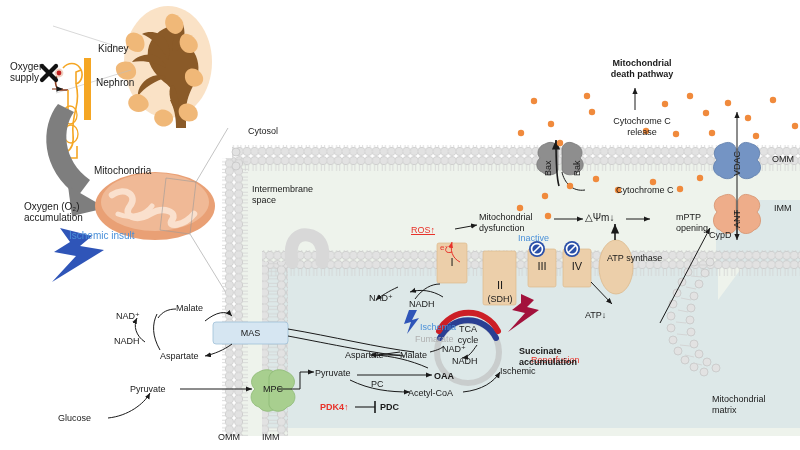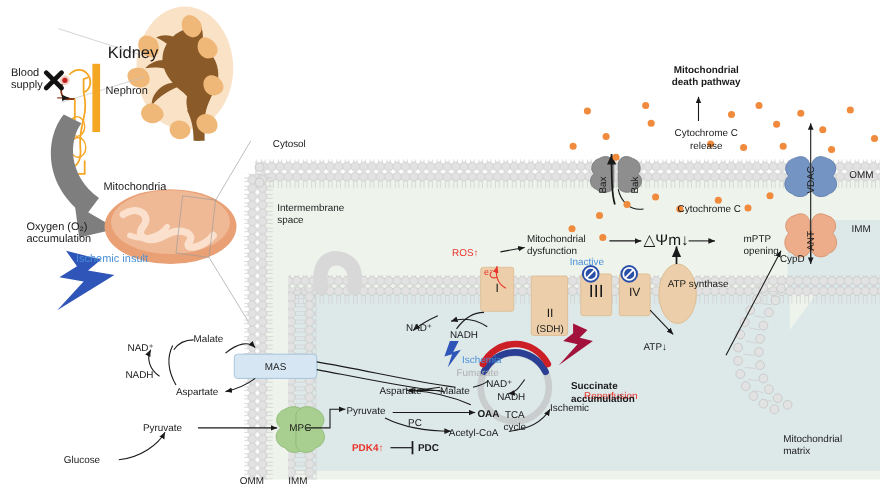--- a/index.html
+++ b/index.html
@@ -336,23 +336,23 @@
       <circle cx="596" cy="179" r="3.2"></circle>
         <circle cx="618" cy="190" r="3.2"></circle>
       <circle cx="653" cy="182" r="3.2"></circle>
         <circle cx="680" cy="189" r="3.2"></circle>
       <circle cx="700" cy="178" r="3.2"></circle>
       <circle cx="520" cy="208" r="3.2"></circle>
         <circle cx="548" cy="216" r="3.2"></circle>
     </g>
   </svg>
 
-  <div class="lbl" style="left:98px;top:44px;font-size:15px;">Kidney</div>
+  <div class="lbl" style="left:98px;top:44px;font-size:10px;">Kidney</div>
   <div class="lbl" style="left:96px;top:78px;font-size:10px;">Nephron</div>
-  <div class="lbl" style="left:10px;top:62px;font-size:10px;">Blood
+  <div class="lbl" style="left:10px;top:62px;font-size:10px;">Oxygen
 supply</div>
   <div class="lbl" style="left:94px;top:166px;font-size:10px;">Mitochondria</div>
   <div class="lbl" style="left:24px;top:202px;font-size:10px;">Oxygen (O₂)
 accumulation</div>
   <div class="lbl blue" style="left:28px;top:231px;font-size:10px;margin-left:41px;">Ischemic insult</div>
 
   <div class="lbl" style="left:248px;top:126px;">Cytosol</div>
   <div class="lbl" style="left:252px;top:184px;">Intermembrane
 space</div>
   <div class="lbl" style="left:712px;top:394px;">Mitochondrial
@@ -368,42 +368,42 @@
 release</div>
   <div class="lbl" style="left:616px;top:185px;">Cytochrome C</div>
   <div class="lbl" style="left:543px;top:176px;transform:rotate(-90deg);
        transform-origin:0 0;">Bax</div>
   <div class="lbl" style="left:572px;top:176px;transform:rotate(-90deg);
        transform-origin:0 0;">Bak</div>
 
   <div class="lbl c" style="left:442px;top:257px;width:20px;font-size:11px;">I</div>
   <div class="lbl c" style="left:490px;top:280px;width:20px;font-size:11px;">II</div>
   <div class="lbl c" style="left:482px;top:294px;width:36px;">(SDH)</div>
-  <div class="lbl c" style="left:532px;top:261px;width:20px;font-size:16px;">III</div>
+  <div class="lbl c" style="left:532px;top:261px;width:20px;font-size:11px;">III</div>
   <div class="lbl c" style="left:567px;top:261px;width:20px;font-size:11px;">IV</div>
   <div class="lbl blue" style="left:518px;top:233px;">Inactive</div>
-  <div class="lbl red" style="left:411px;top:225px;">ROS↑</div>
+  <div class="lbl red" style="left:411px;top:225px;text-decoration:underline;">ROS↑</div>
   <div class="lbl red" style="left:440px;top:243px;font-size:8px;">e⁻</div>
   <div class="lbl" style="left:479px;top:212px;">Mitochondrial
 dysfunction</div>
   <div class="lbl" style="left:369px;top:293px;">NAD⁺</div>
   <div class="lbl" style="left:409px;top:299px;">NADH</div>
 
-  <div class="lbl" style="left:585px;top:213px;font-size:14px;">△Ψm↓</div>
+  <div class="lbl" style="left:585px;top:213px;font-size:10px;">△Ψm↓</div>
   <div class="lbl" style="left:676px;top:212px;">mPTP
 opening</div>
   <div class="lbl" style="left:607px;top:253px;">ATP synthase</div>
   <div class="lbl" style="left:585px;top:310px;">ATP↓</div>
   <div class="lbl" style="left:732px;top:176px;transform:rotate(-90deg);
        transform-origin:0 0;">VDAC</div>
   <div class="lbl" style="left:732px;top:228px;transform:rotate(-90deg);
        transform-origin:0 0;">ANT</div>
   <div class="lbl" style="left:709px;top:230px;">CypD</div>
 
-  <div class="lbl c" style="left:453px;top:324px;width:30px;margin-top:48px;">TCA
+  <div class="lbl c" style="left:453px;top:324px;width:30px;">TCA
 cycle</div>
   <div class="lbl" style="left:442px;top:344px;">NAD⁺</div>
   <div class="lbl" style="left:452px;top:356px;">NADH</div>
   <div class="lbl blue" style="left:420px;top:322px;">Ischemia</div>
   <div class="lbl grey" style="left:415px;top:334px;">Fumarate</div>
   <div class="lbl red" style="left:531px;top:333px;margin-top:22px;">Reperfusion</div>
   <div class="lbl b" style="left:519px;top:346px;">Succinate
 accumulation</div>
   <div class="lbl" style="left:400px;top:350px;">Malate</div>
   <div class="lbl" style="left:434px;top:371px;font-weight:bold;">OAA</div>

